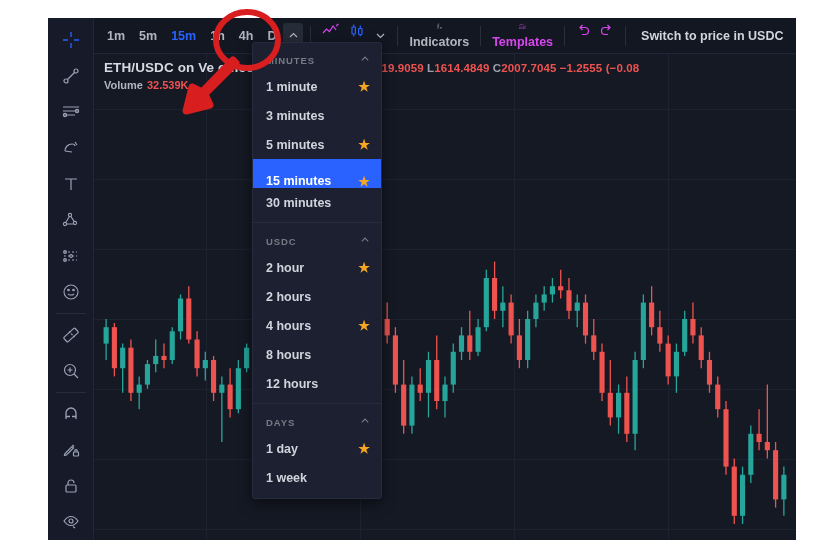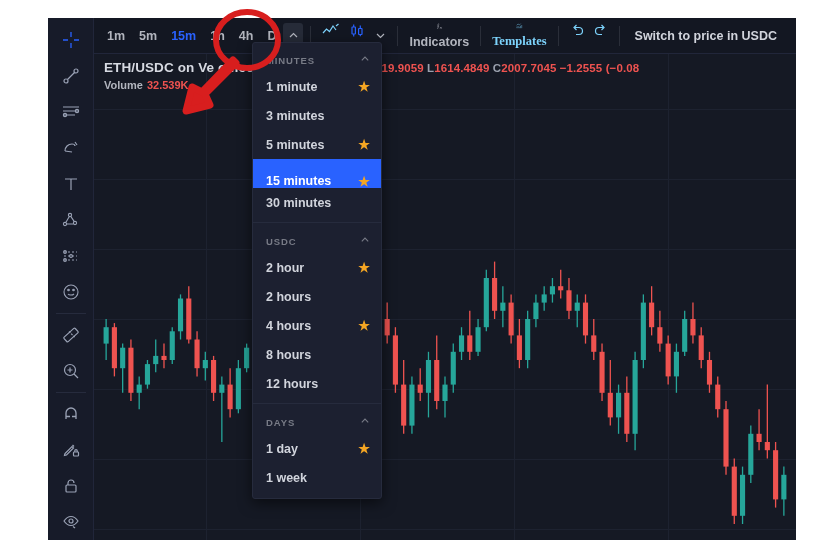--- a/index.html
+++ b/index.html
@@ -61,21 +61,21 @@
     display: inline-flex; align-items: center; justify-content: center;
   }
   .chev.hl { background: #262b38; border-radius: 3px; }
   .tbsep { width: 1px; height: 20px; background: #2a2e39; margin: 0 7px; }
   .icbtn {
     color: #b2b5be; height: 26px; display: inline-flex; align-items: center;
     gap: 5px; padding: 0 4px; border-radius: 3px; flex-direction: column;
   }
   .icbtn .lbl { font-size: 12.5px; font-weight: bold; }
   .icbtn.blue { color: #2962ff; }
-  .icbtn.dim { color: #7dd3fc; font-family: Liberation Serif, serif; }
+  .icbtn.dim { color: #d946ef; }
   .switchbtn {
     color: #d1d4dc; font-size: 12.5px; font-weight: bold;
     padding: 0 8px; height: 26px; line-height: 26px; border-radius: 3px;
   }
 
   
   .chartpane {
     position: absolute; left: 46px; top: 36px;
     width: 702px; height: 486px;
     background: #151924;

